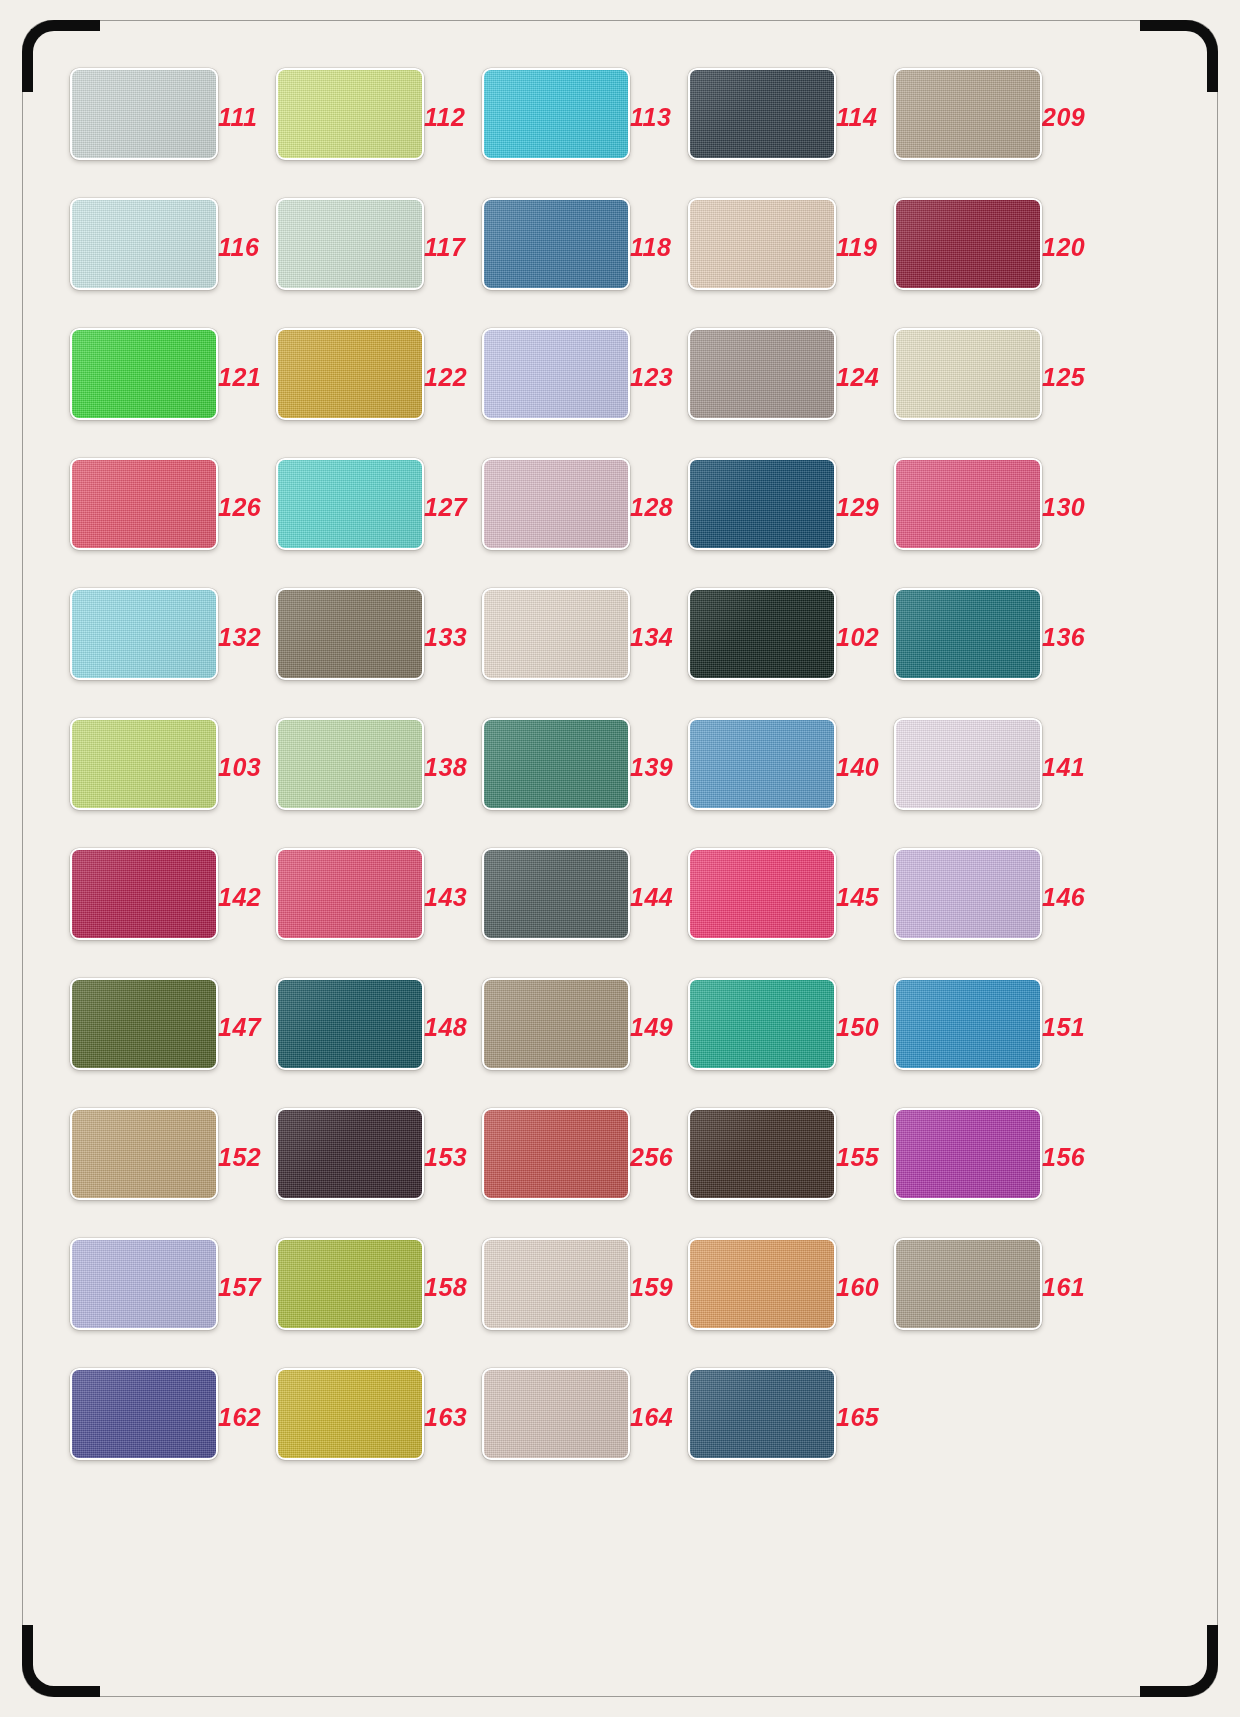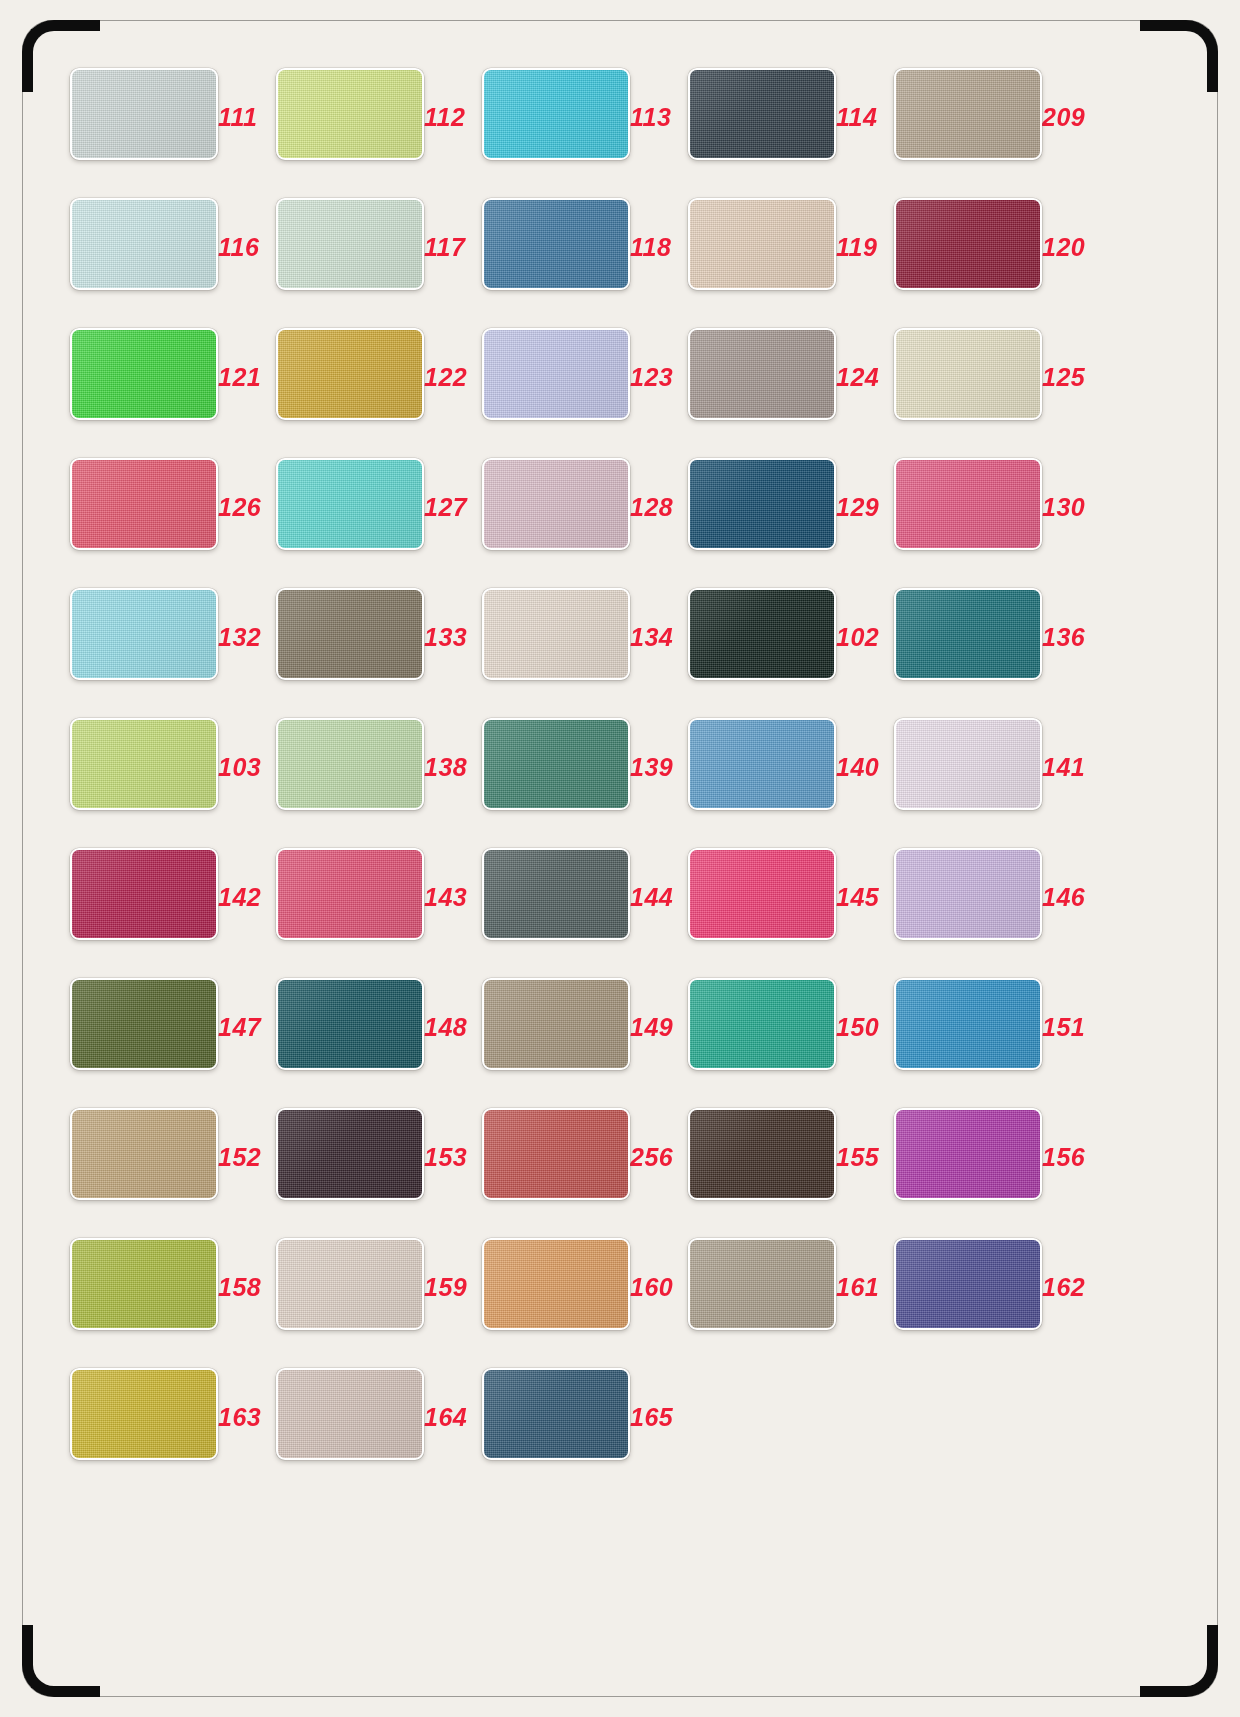--- a/index.html
+++ b/index.html
@@ -322,20 +322,24 @@
       </div>
       <div class="swatch-cell">
         <div class="swatch-chip" style="background-color: rgb(60, 42, 34);"></div>
         <div class="swatch-label">155</div>
       </div>
       <div class="swatch-cell">
         <div class="swatch-chip" style="background-color: rgb(171, 53, 167);"></div>
         <div class="swatch-label">156</div>
       </div>
       <div class="swatch-cell">
+        <div class="swatch-chip" style="background-color: rgb(179, 180, 221);"></div>
+        <div class="swatch-label">157</div>
+      </div>
+      <div class="swatch-cell">
         <div class="swatch-chip" style="background-color: rgb(168, 185, 61);"></div>
         <div class="swatch-label">158</div>
       </div>
       <div class="swatch-cell">
         <div class="swatch-chip" style="background-color: rgb(222, 208, 197);"></div>
         <div class="swatch-label">159</div>
       </div>
       <div class="swatch-cell">
         <div class="swatch-chip" style="background-color: rgb(221, 155, 94);"></div>
         <div class="swatch-label">160</div>

